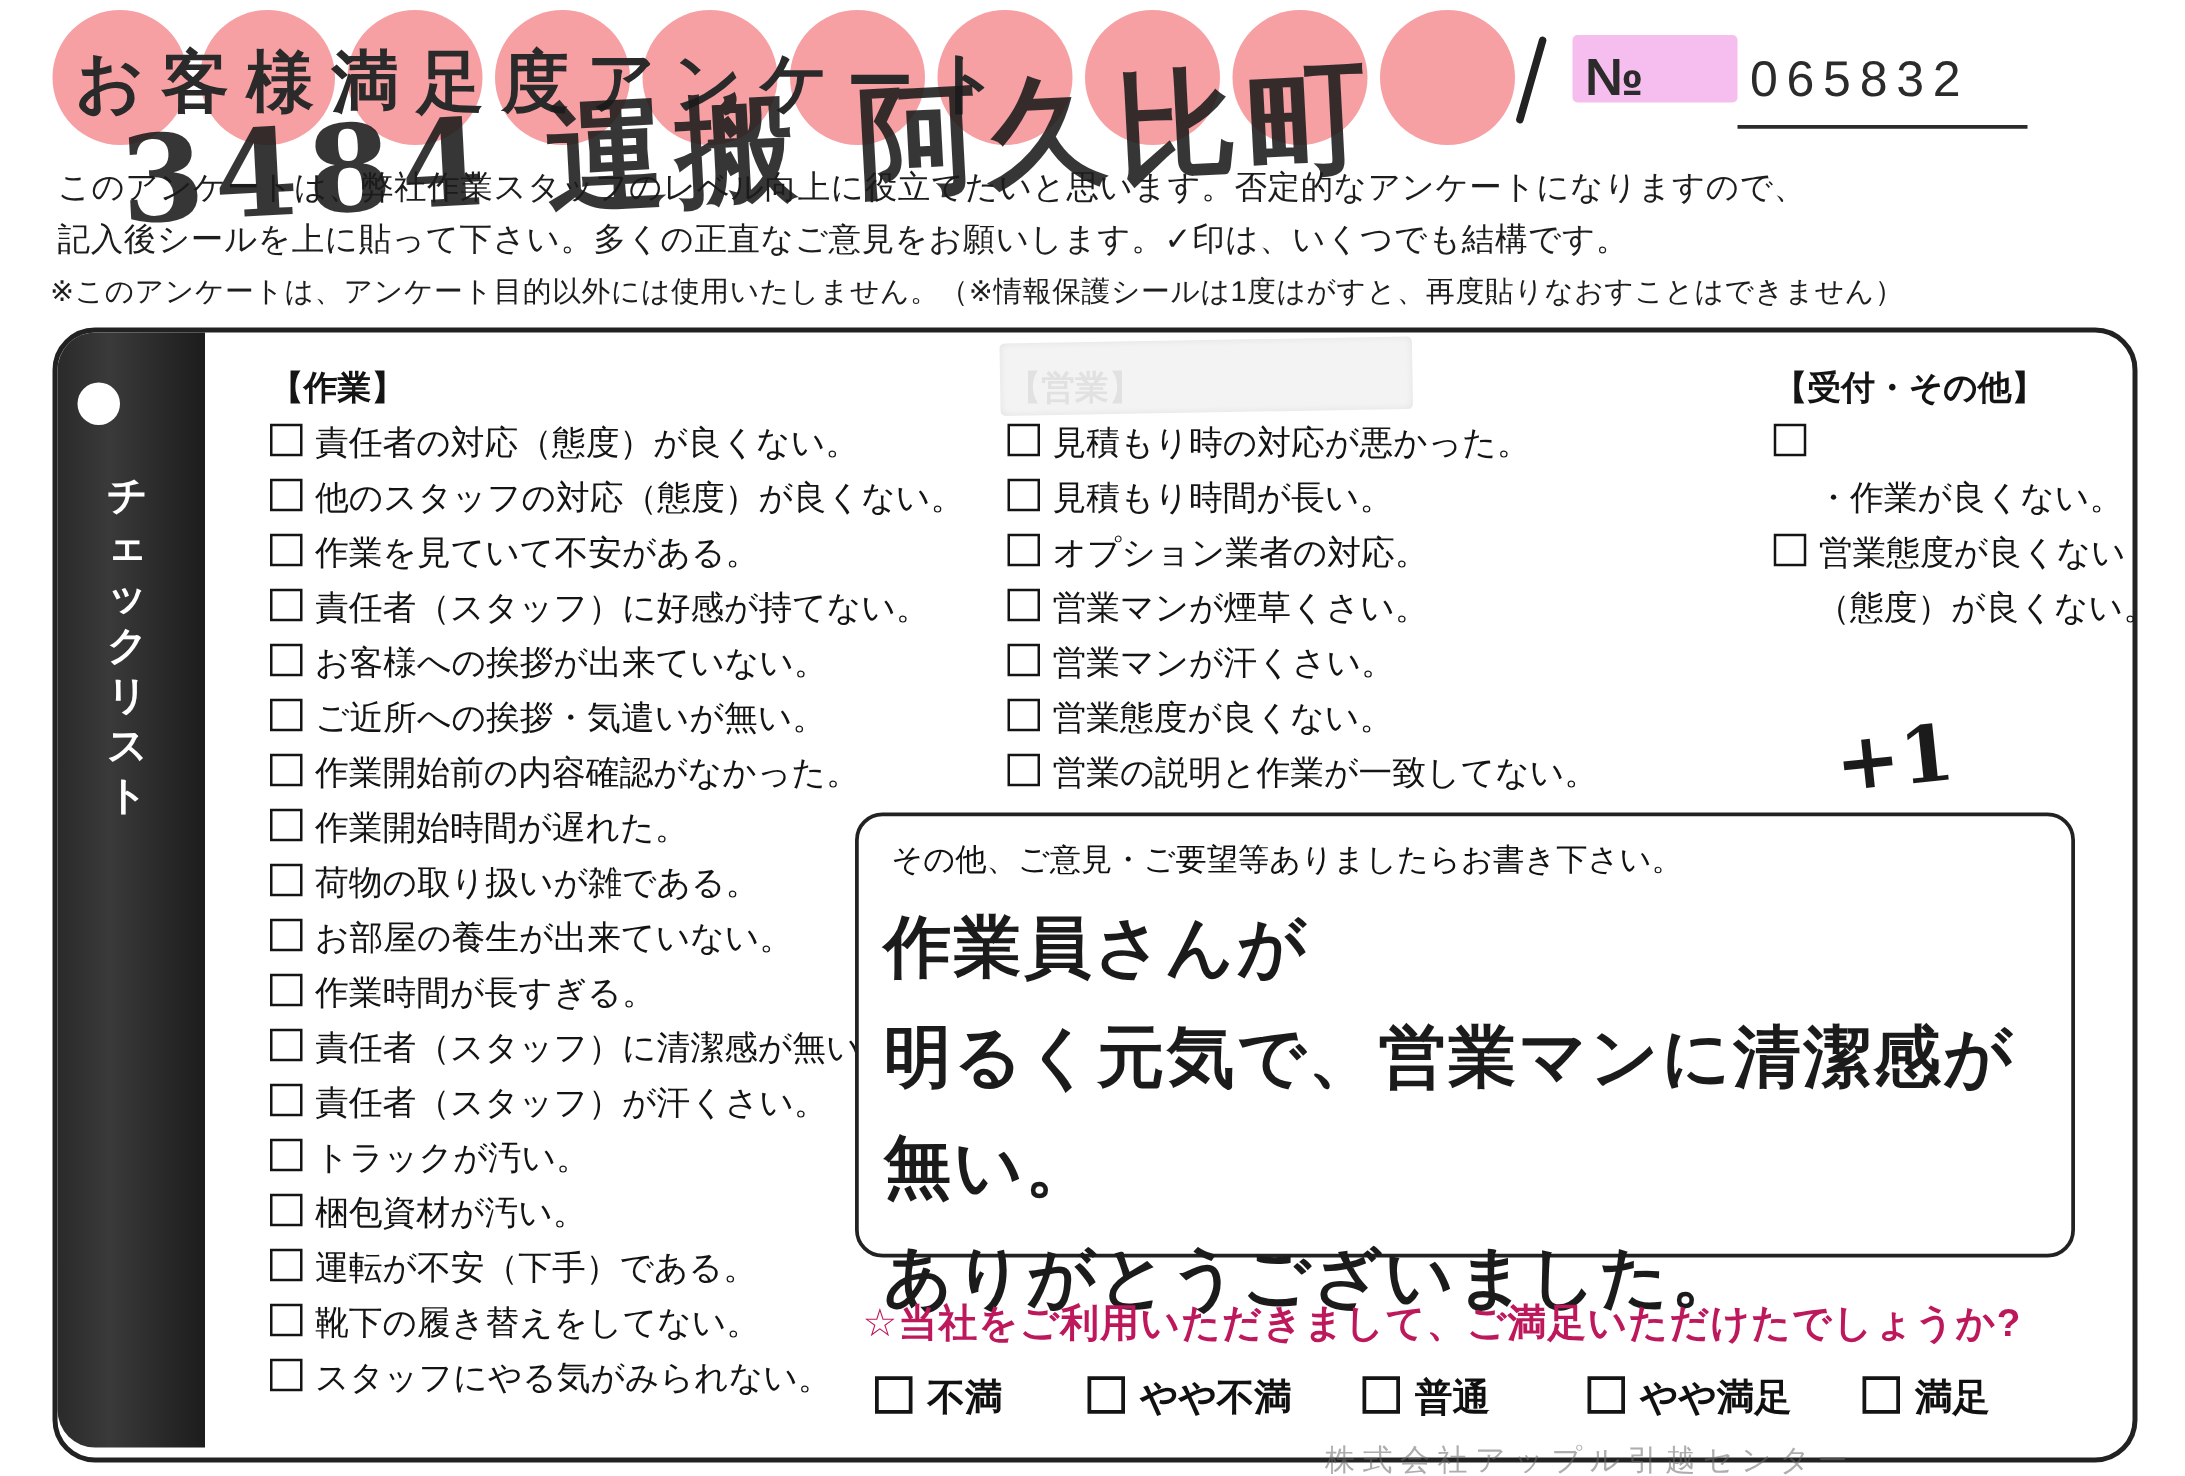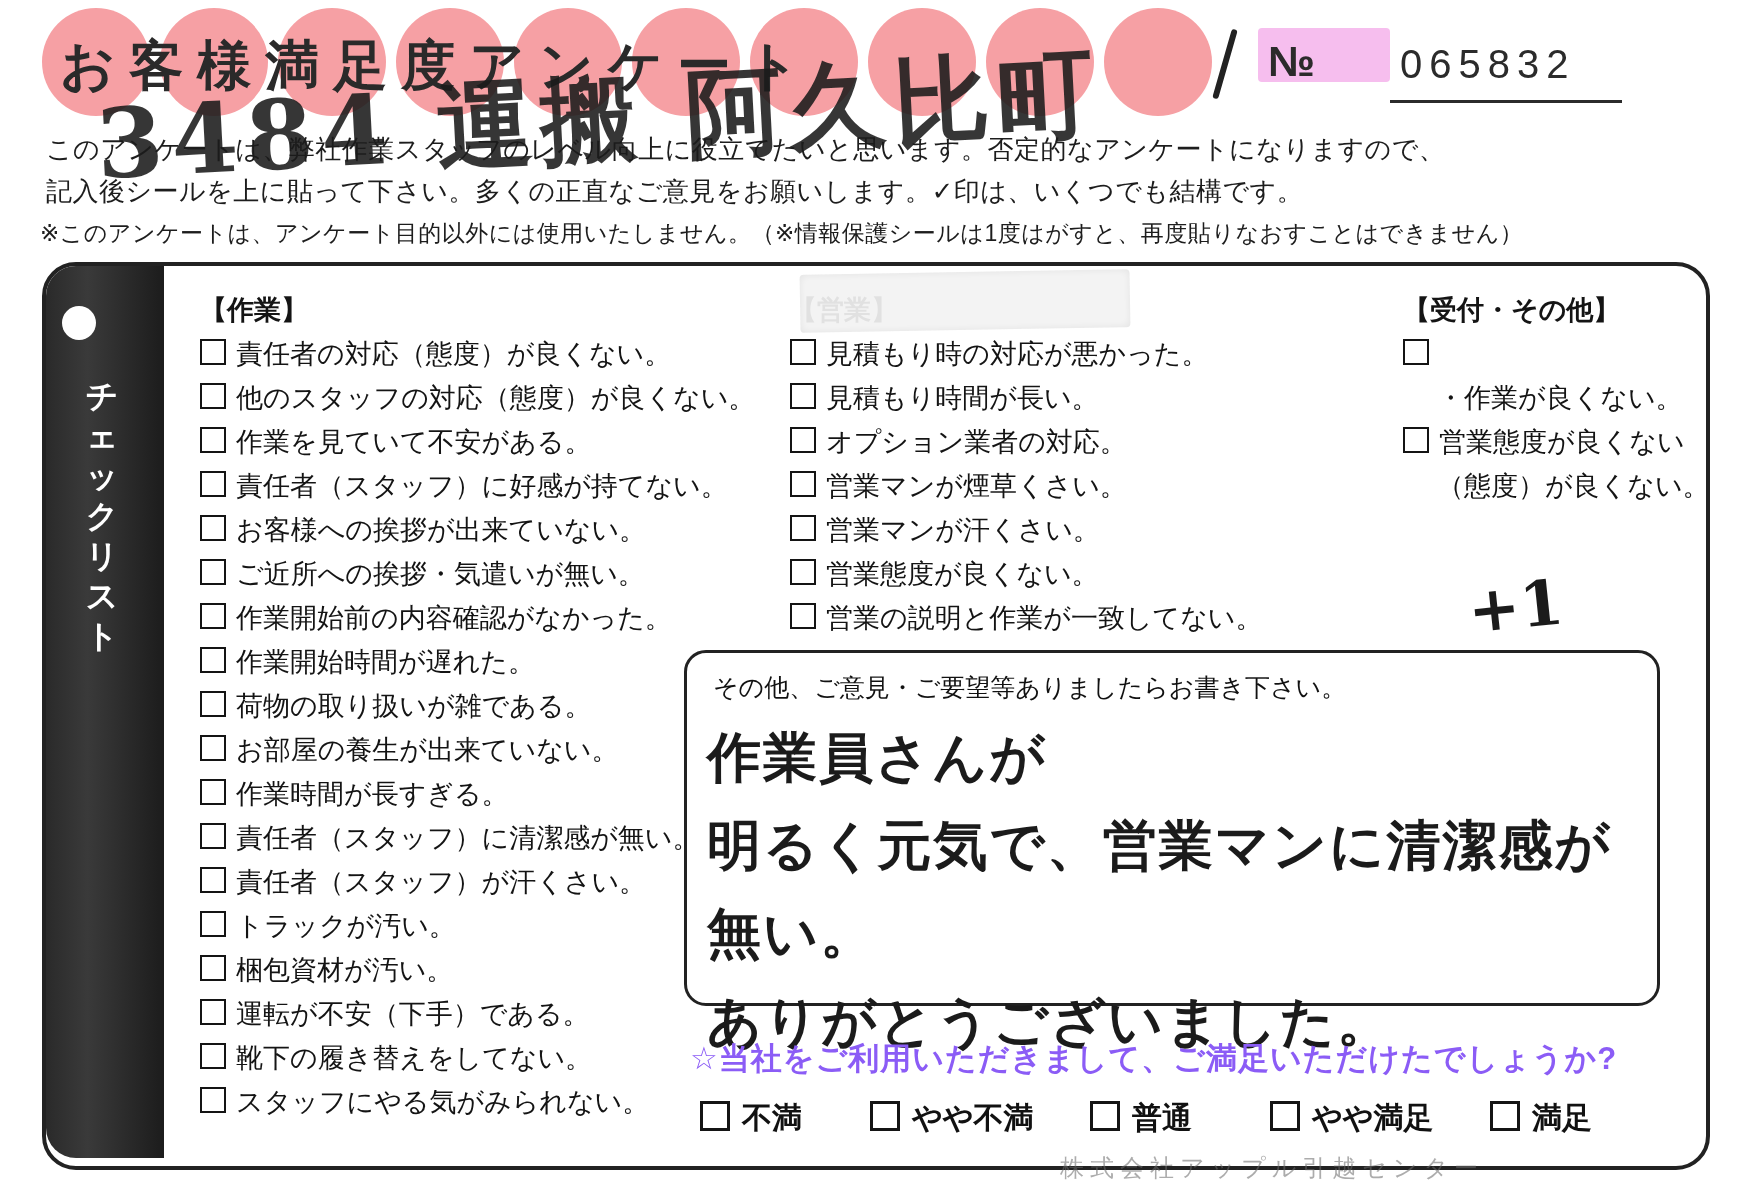--- a/index.html
+++ b/index.html
@@ -69,21 +69,21 @@
     position:absolute;left:16px;top:40px;width:34px;height:34px;border-radius:50%;
     background:#fff;
   }
   #tab-text{
     position:absolute;left:34px;top:110px;width:46px;
     color:#fff;font-size:32px;line-height:40px;font-weight:bold;
     letter-spacing:2px;text-align:center;
   }
 
   
-  .col{position:absolute;font-size:27px;line-height:44px;color:#141414;white-space:nowrap;}
+  .col{position:absolute;font-size:27px;line-height:44px;color:#141414;white-space:nowrap;margin-left:16px;}
   .col .hd{font-weight:bold;}
   .col .it{}
   #col1{left:200px;top:288px;}
   #col2{left:790px;top:288px;}
   #col3{left:1403px;top:288px;}
   .box{display:inline-block;width:22px;height:22px;border:2.5px solid #141414;margin-right:10px;vertical-align:-2px;}
   .indent{padding-left:34px;}
 
   
   #sticker{
@@ -107,21 +107,21 @@
     color:#1b1b1b;font-weight:bold;letter-spacing:2px;
   }
   #plus-one{
     position:absolute;left:1468px;top:570px;font-family:"DejaVu Serif",serif;
     font-size:62px;font-weight:bold;color:#1b1b1b;transform:rotate(-6deg);
   }
 
   
   #sat-q{
     position:absolute;left:690px;top:1038px;font-size:31px;font-weight:bold;
-    letter-spacing:1px;color:#8b5cf6;white-space:nowrap;
+    letter-spacing:1px;color:#be185d;white-space:nowrap;
   }
   #sat-opts{
     position:absolute;left:700px;top:1098px;width:940px;height:40px;
     font-size:30px;font-weight:bold;color:#111;
   }
   #sat-opts .opt{position:absolute;white-space:nowrap;}
   .sbox{display:inline-block;width:24px;height:24px;border:3px solid #141414;margin-right:12px;vertical-align:-3px;}
   #footer-note{
     position:absolute;left:1060px;top:1152px;font-size:24px;color:#6a6a6a;
     letter-spacing:6px;white-space:nowrap;opacity:.55;

